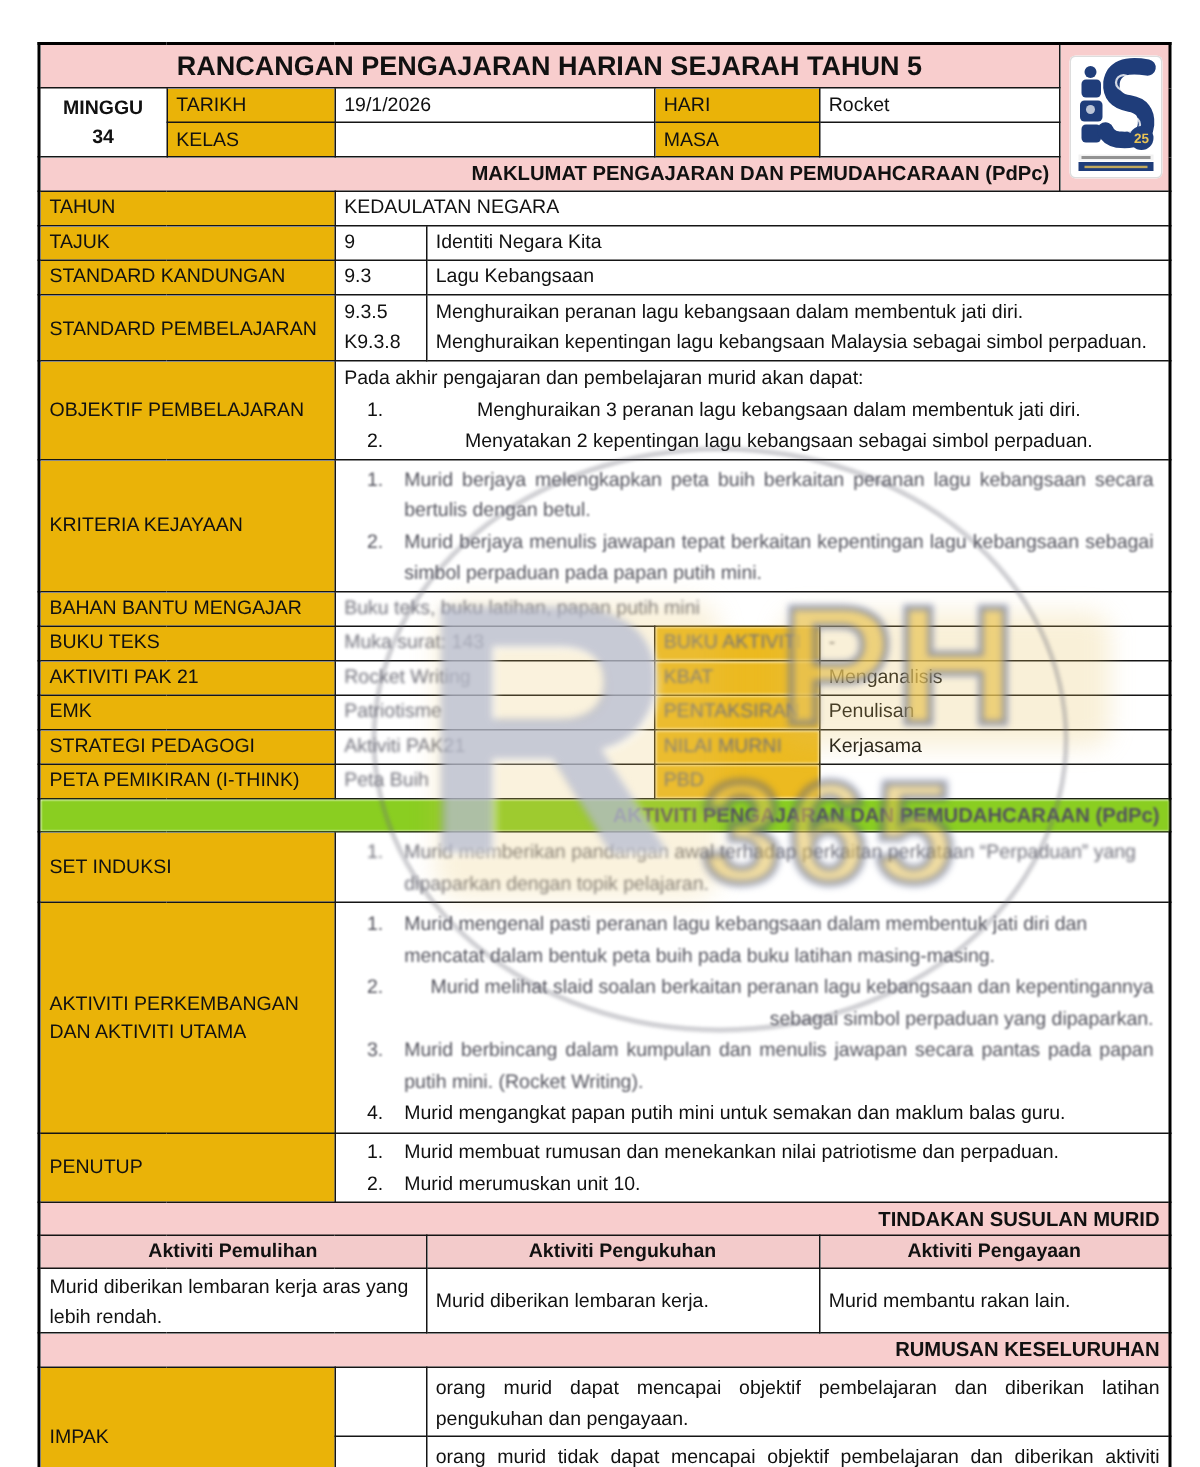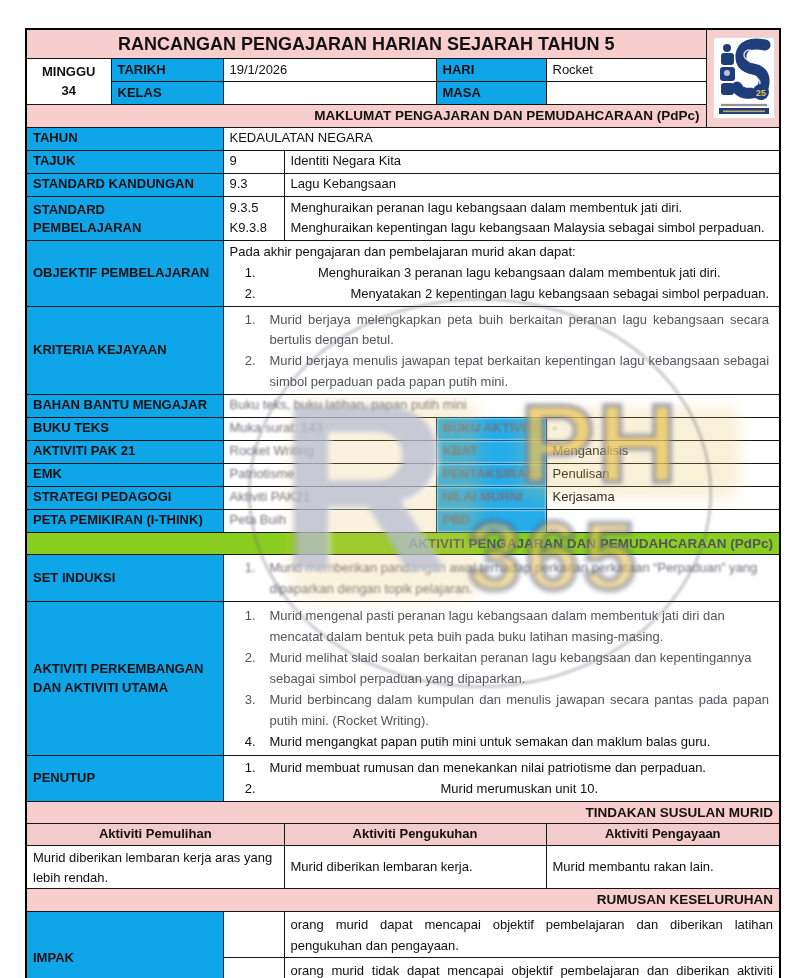--- a/index.html
+++ b/index.html
@@ -11,21 +11,21 @@
   table.doc{
     position:absolute;left:25px;top:28px;width:754px;
     border-collapse:collapse;table-layout:fixed;
     font-size:13px;line-height:1.45;
   }
   table.doc td{border:1px solid #151515;padding:1px 6px;vertical-align:middle;overflow:hidden;}
   table.doc{border:2px solid #000;}
   .pink{background:#f8cdcd;}
   .pink2{background:#f3cbcb;}
   .salmon{background:#84cc16;}
-  .lbl{font-weight:bold;background:#0ea5e9;margin-left:11px;}
+  .lbl{font-weight:normal;background:#eab308;margin-left:11px;}
   .b{font-weight:bold;margin-left:44px;}
   .c{text-align:center;}
   .title-cell{font-size:18px;font-weight:bold;text-align:center;padding:6px 4px;}
   .sec{font-weight:bold;text-align:right;font-size:13.5px;padding:2px 4px;}
   .sec-red{color:#b23434;}
   .vtop{vertical-align:top;}
   .jus{text-align:justify;margin-top:15px;}
   
   .li{display:flex;}
   .li .num{flex:0 0 40px;text-align:right;padding-right:14px;box-sizing:border-box;}
@@ -163,21 +163,21 @@
     <tr>
       <td colspan="2" class="lbl">OBJEKTIF PEMBELAJARAN</td>
       <td colspan="5" class="vtop" style="line-height:1.6">
         <div>Pada akhir pengajaran dan pembelajaran murid akan dapat:</div>
         <div class="li">
           <span class="num">1.</span>
           <span class="txt" style="text-align:center">Menghuraikan 3 peranan lagu kebangsaan dalam membentuk jati diri.</span>
         </div>
         <div class="li">
           <span class="num">2.</span>
-          <span class="txt" style="text-align:right">Menyatakan 2 kepentingan lagu kebangsaan sebagai simbol perpaduan.</span>
+          <span class="txt" style="text-align:center">Menyatakan 2 kepentingan lagu kebangsaan sebagai simbol perpaduan.</span>
         </div>
       </td>
     </tr>
 
     <tr>
       <td colspan="2" class="lbl">KRITERIA KEJAYAAN</td>
       <td colspan="5" class="vtop" style="line-height:1.6;padding-top:3px">
         <div class="li bl-l">
           <span class="num">1.</span>
           <span class="txt">Murid berjaya melengkapkan peta buih berkaitan peranan lagu kebangsaan secara bertulis dengan betul.</span>
@@ -245,21 +245,21 @@
 
     <tr>
       <td colspan="2" class="lbl">AKTIVITI PERKEMBANGAN DAN AKTIVITI UTAMA</td>
       <td colspan="5" class="vtop" style="line-height:1.62;padding-top:3px;padding-bottom:3px">
         <div class="li bl-l">
           <span class="num">1.</span>
           <span class="txt" style="text-align:left">Murid mengenal pasti peranan lagu kebangsaan dalam membentuk jati diri dan mencatat dalam bentuk peta buih pada buku latihan masing-masing.</span>
         </div>
         <div class="li bl-l">
           <span class="num">2.</span>
-          <span class="txt" style="text-align:left">Murid melihat slaid soalan berkaitan peranan lagu kebangsaan dan kepentingannya sebagai simbol perpaduan yang dipaparkan.</span>
+          <span class="txt" style="text-align:right">Murid melihat slaid soalan berkaitan peranan lagu kebangsaan dan kepentingannya sebagai simbol perpaduan yang dipaparkan.</span>
         </div>
         <div class="li bl-l">
           <span class="num">3.</span>
           <span class="txt">Murid berbincang dalam kumpulan dan menulis jawapan secara pantas pada papan putih mini. (Rocket Writing).</span>
         </div>
         <div class="li">
           <span class="num">4.</span>
           <span class="txt" style="text-align:left">Murid mengangkat papan putih mini untuk semakan dan maklum balas guru.</span>
         </div>
       </td>
@@ -267,21 +267,21 @@
 
     <tr>
       <td colspan="2" class="lbl">PENUTUP</td>
       <td colspan="5" class="vtop" style="line-height:1.6;padding-top:2px">
         <div class="li">
           <span class="num">1.</span>
           <span class="txt" style="text-align:left">Murid membuat rumusan dan menekankan nilai patriotisme dan perpaduan.</span>
         </div>
         <div class="li">
           <span class="num">2.</span>
-          <span class="txt" style="text-align:center">Murid merumuskan unit 10.</span>
+          <span class="txt" style="text-align:left">Murid merumuskan unit 10.</span>
         </div>
       </td>
     </tr>
 
     <tr>
           <td colspan="7" class="pink sec">TINDAKAN SUSULAN MURID</td>
         </tr>
     <tr>
       <td colspan="3" class="pink2 b c">Aktiviti Pemulihan</td>
       <td colspan="2" class="pink2 b c">Aktiviti Pengukuhan</td>

